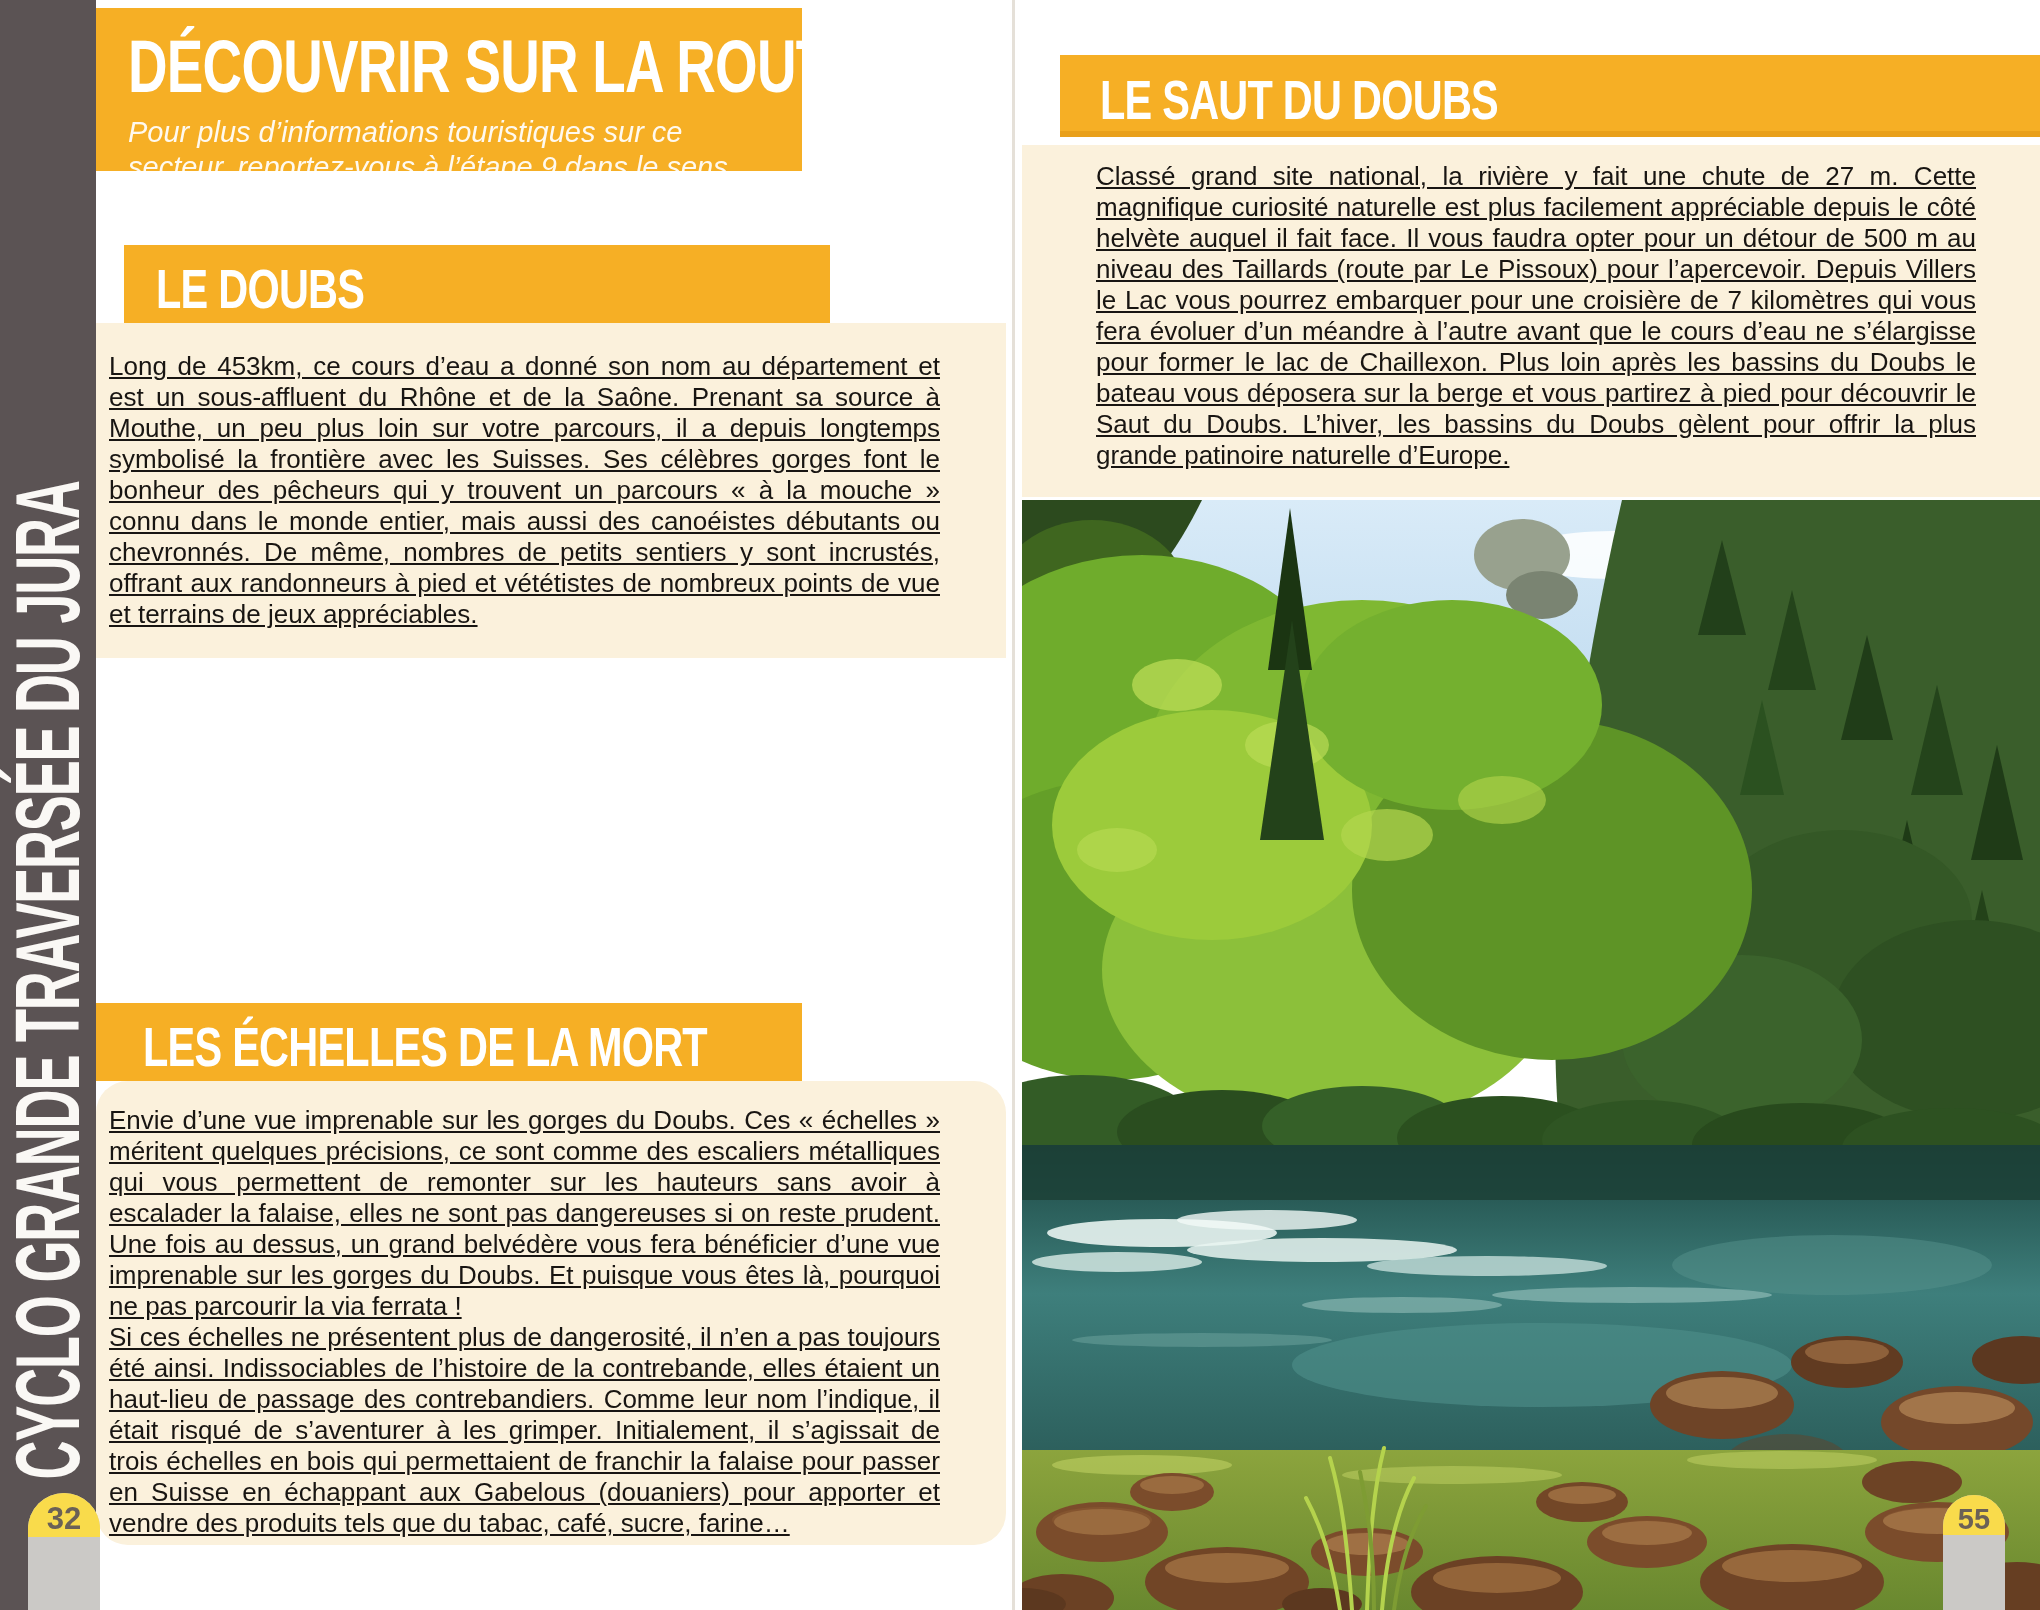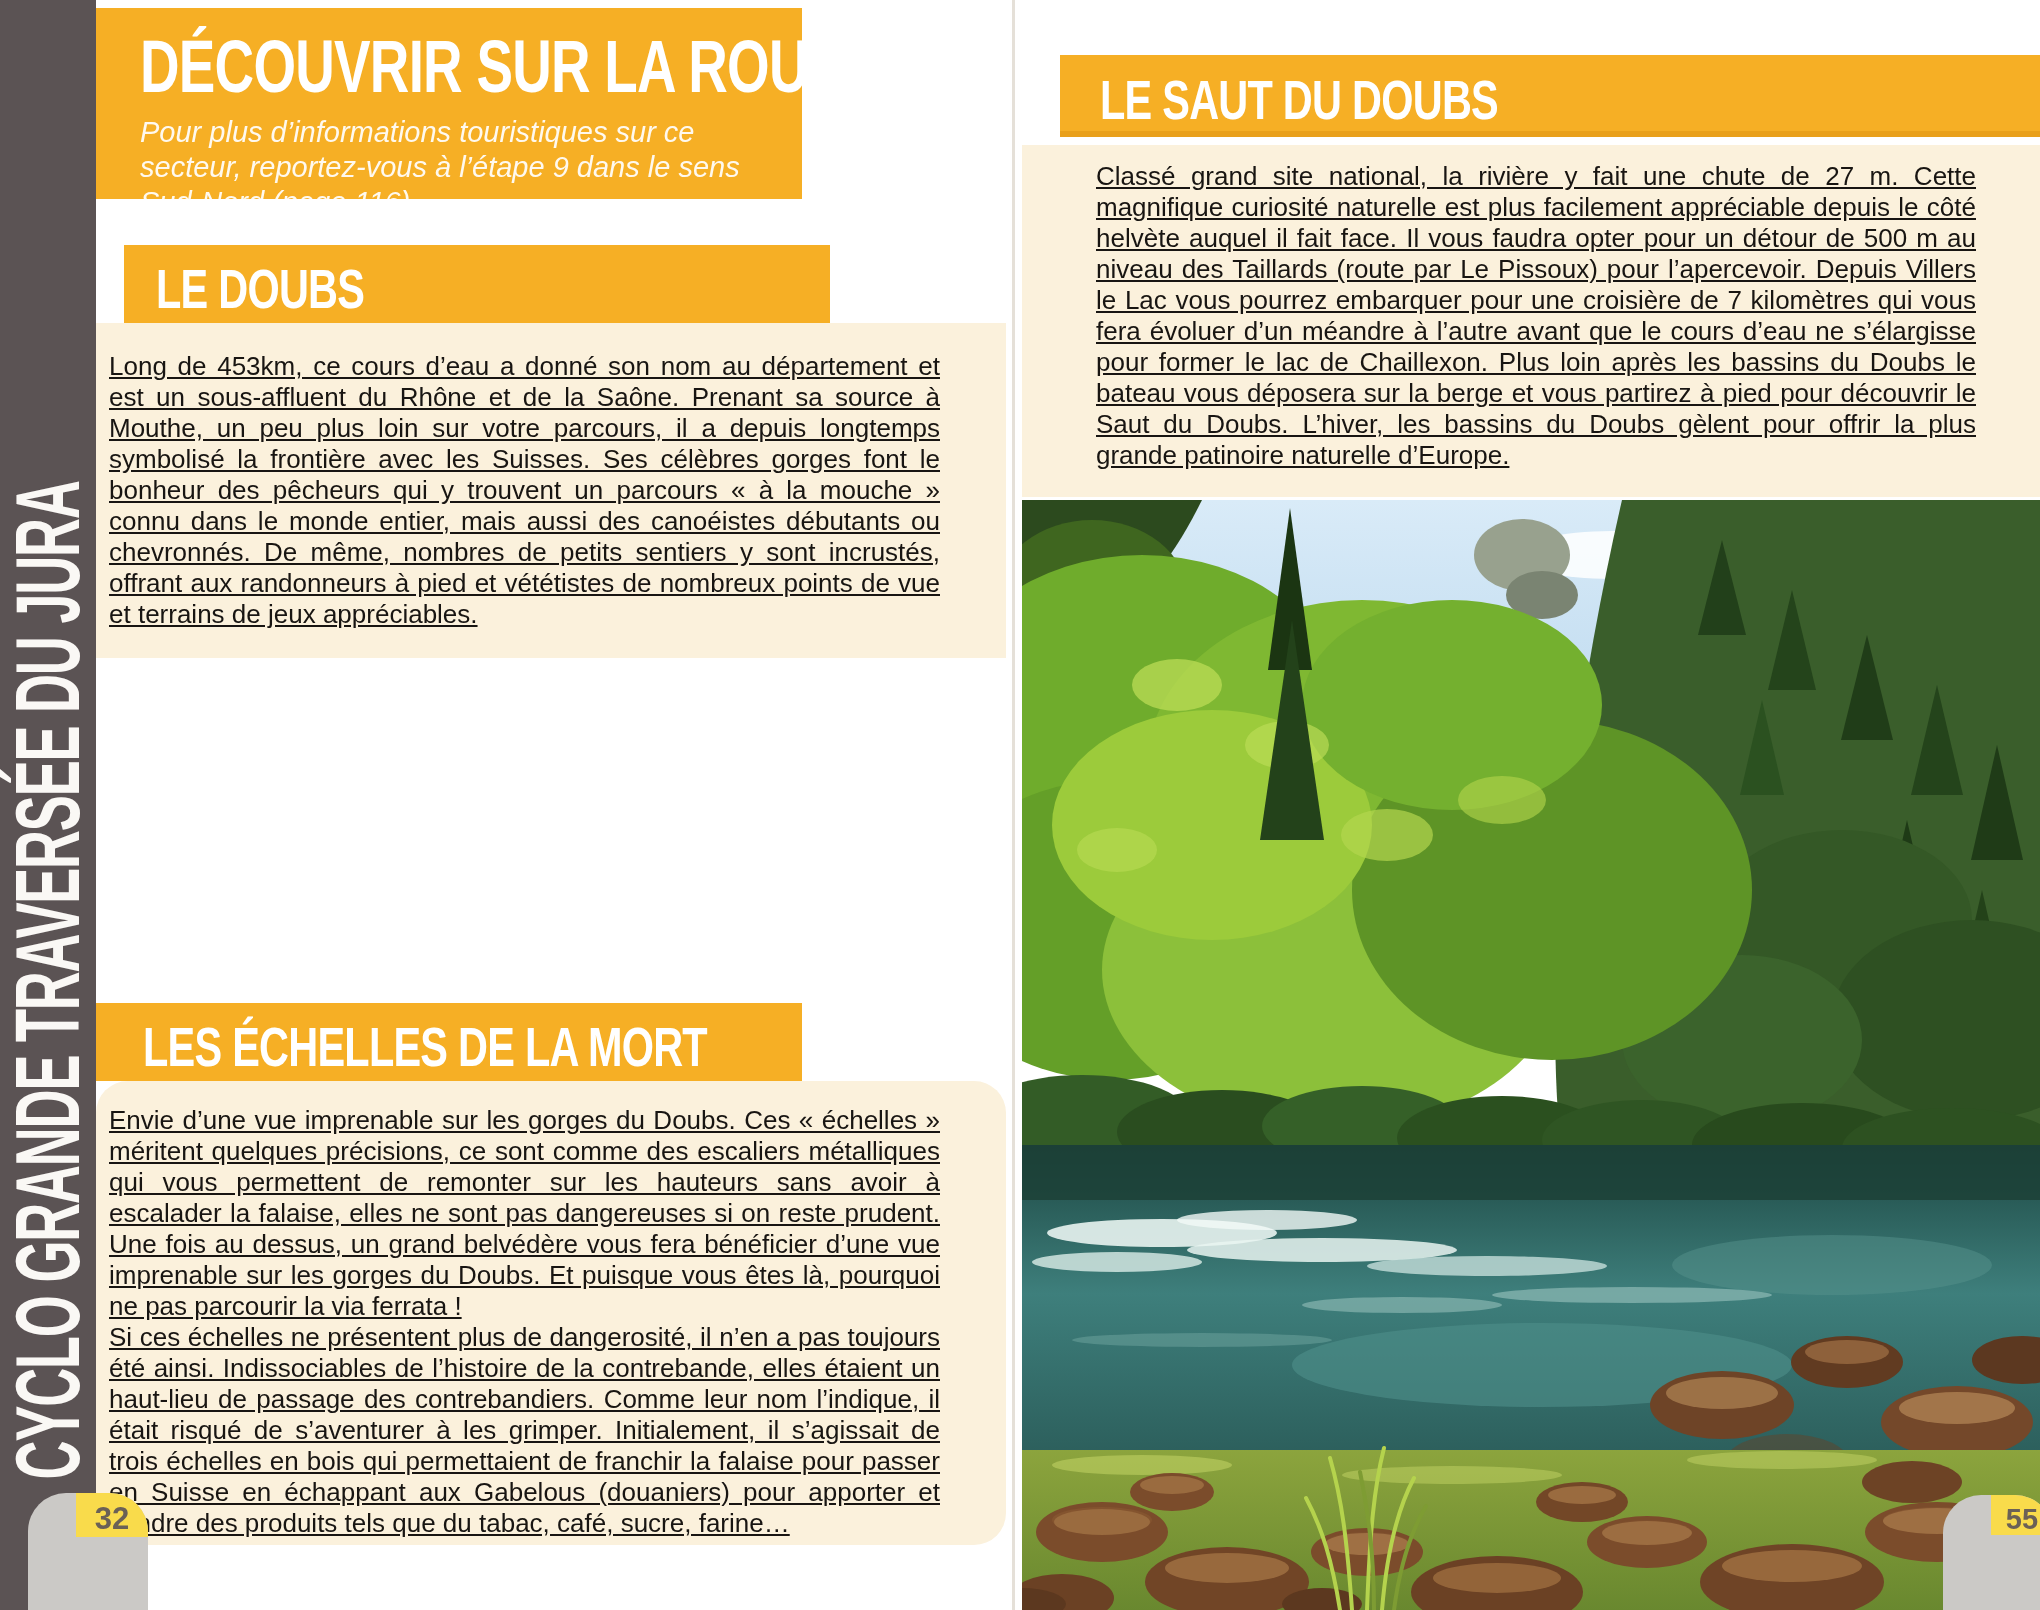--- a/index.html
+++ b/index.html
@@ -19,21 +19,21 @@
     color:#FAF8F5;transform:scaleX(0.60);transform-origin:0 0;padding-left:6px;
   }
   
   .gutter{position:absolute;left:1012px;top:0;width:3px;height:1610px;background:#DCD6CB;opacity:.75;}
   
   .banner{position:absolute;background:#F6AF25;}
   .banner-title{
     display:inline-block;color:#ffffff;font-weight:bold;white-space:nowrap;
     transform:scaleX(0.74);transform-origin:left center;letter-spacing:-1px;
   }
-  #banner-discover{left:96px;top:8px;width:706px;height:191px;padding-left:44px;box-sizing:border-box;}
+  #banner-discover{left:96px;top:8px;width:706px;height:163px;padding-left:32px;box-sizing:border-box;}
   #banner-discover .banner-title{font-size:74px;margin-top:16px;}
   .banner-subtitle{
     width:648px;margin-top:6px;color:rgba(255,255,255,.93);
     font-style:italic;font-size:29px;line-height:35px;
   }
   #banner-ledoubs{left:96px;top:245px;width:706px;height:78px;padding-left:32px;box-sizing:border-box;margin-left:28px;}
   #banner-ledoubs .banner-title{font-size:56px;margin-top:11px;}
   #banner-echelles{left:96px;top:1003px;width:706px;height:78px;padding-left:47px;box-sizing:border-box;}
   #banner-echelles .banner-title{font-size:56px;margin-top:11px;}
   #banner-saut{left:1060px;top:55px;width:980px;height:82px;padding-left:40px;box-sizing:border-box;
@@ -45,21 +45,21 @@
   #cream-echelles{left:96px;top:1081px;width:910px;height:464px;padding:24px 66px 0 13px;border-radius:32px;}
   #cream-saut{left:1022px;top:145px;width:1018px;height:352px;padding:16px 64px 0 74px;}
   .body-text{
     font-size:26px;line-height:31px;color:#181512;text-align:justify;margin:0;text-decoration:underline;
   }
   .body-text + .body-text{margin-top:0;}
   
   .photo{position:absolute;left:1022px;top:500px;width:1018px;height:1110px;overflow:hidden;}
   .photo svg{display:block;}
   
-  .pill{position:absolute;background:#CBC9C6;border-radius:38px 38px 0 0;overflow:hidden;padding-left:48px;}
+  .pill{position:absolute;background:#CBC9C6;border-radius:38px 38px 0 0;overflow:hidden;}
   .pill .cap{background:#F9DB4B;text-align:center;font-weight:bold;color:#6B6156;}
   #pill-32{left:28px;top:1493px;width:72px;height:117px;}
   #pill-32 .cap{height:44px;font-size:31px;line-height:52px;}
   #pill-33{left:1943px;top:1495px;width:62px;height:115px;}
   #pill-33 .cap{height:40px;font-size:29px;line-height:48px;}
 </style>
 </head>
 <body>
 
 <div class="stage">

